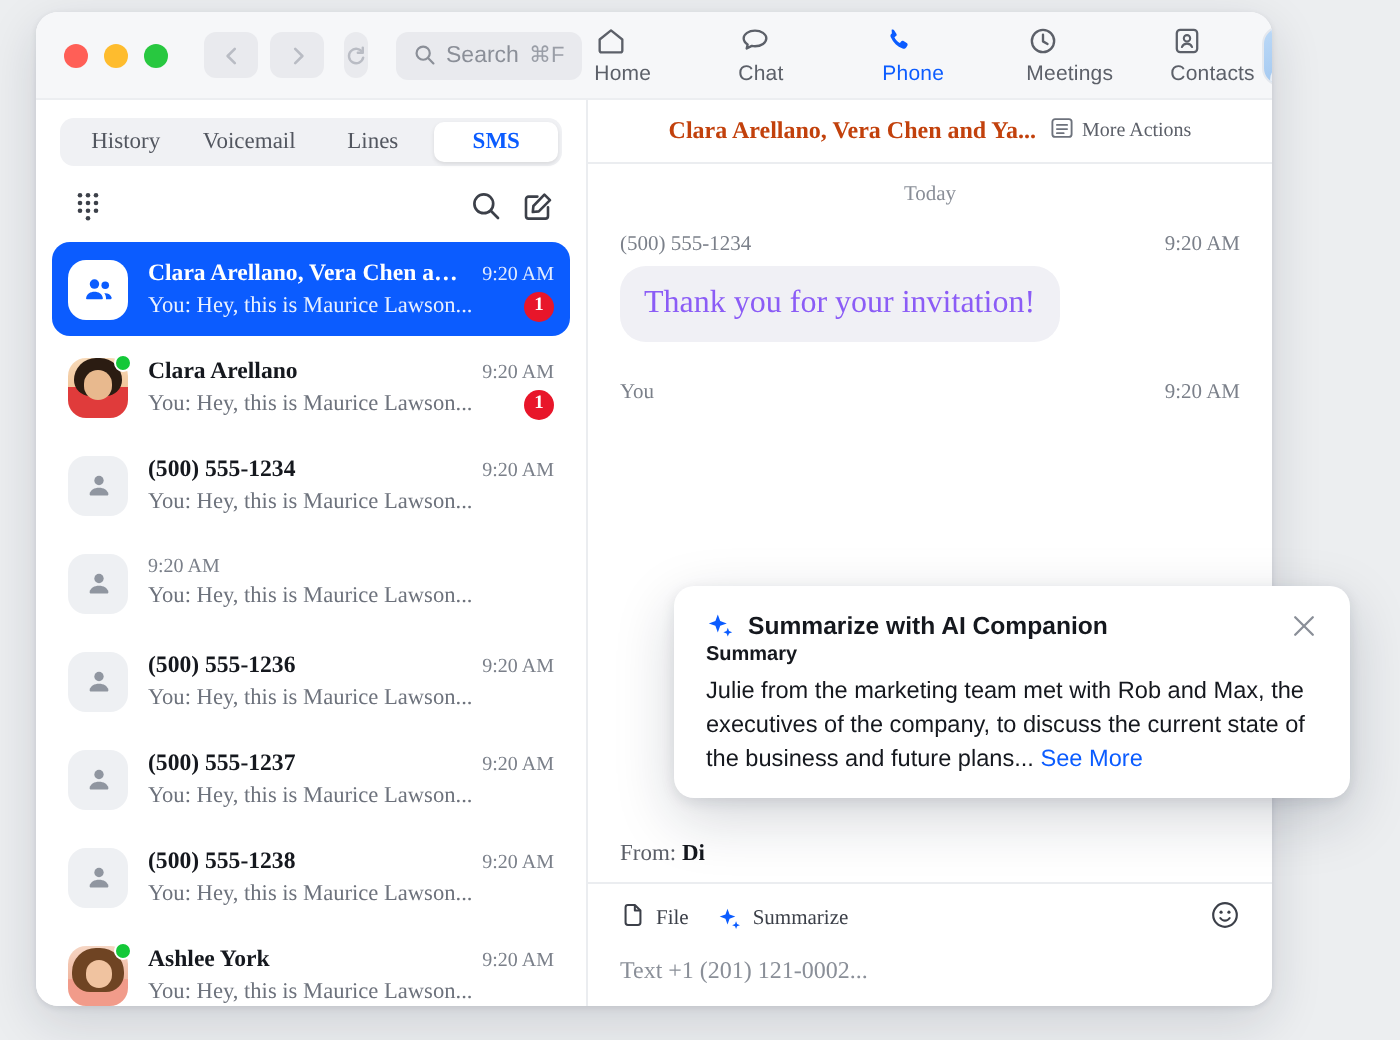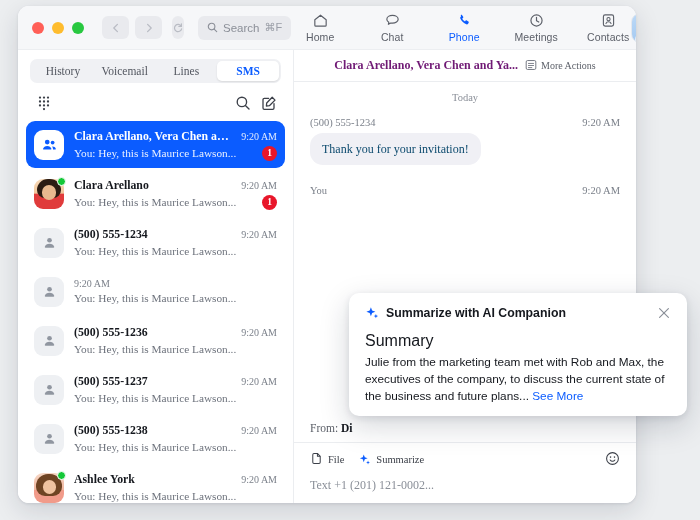--- a/index.html
+++ b/index.html
@@ -57,21 +57,21 @@
   .searchbox .skey { font-size: 11px; color: #9a9ea7; }
 
   
   .topnav {
     flex: 1; height: 44px;
     display: flex; align-items: center; justify-content: center;
     gap: 26px;
     margin-left: 6px;
   }
   .navitem {
-    display: flex; flex-direction: column; align-items: center;
+    display: flex; flex-direction: column; 
     gap: 2px; color: #5c6069; width: 46px;
   }
   .navitem .nlabel { font-size: 10.5px; letter-spacing: .1px; }
   .navitem.active { color: #0b5cff; }
   .navitem svg { display: block; }
 
   .profile {
     position: relative; width: 30px; height: 30px; margin-right: 12px; flex: none;
   }
   .profile .pimg {
@@ -179,35 +179,35 @@
   .badge.hidden { visibility: hidden; }
 
   
   .main { flex: 1; display: flex; flex-direction: column; min-width: 0; background: #fff; }
   .mainhead {
     height: 32px; flex: none;
     display: flex; align-items: center; justify-content: center;
     gap: 7px; border-bottom: 1px solid #ebedf0;
   }
   .mhtitle {
-    font-size: 12px; font-weight: bold; color: #701a75;
+    font-size: 12px; font-weight: bold; color: #c2410c;
     max-width: 205px; white-space: nowrap; overflow: hidden; text-overflow: ellipsis;
   }
   .mhactions { display: flex; align-items: center; gap: 4px; color: #6d727c; }
   .mhactions .malabel { font-size: 10px; color: #5c6069; }
 
   .thread { flex: 1; padding: 10px 16px 0 16px; min-height: 0; overflow: hidden; }
   .daysep { text-align: center; font-size: 10.5px; color: #8a8f98; margin-bottom: 14px; }
   .msg { margin-bottom: 20px; }
   .msgmeta { display: flex; justify-content: space-between; margin-bottom: 5px; }
   .msgfrom { font-size: 10.5px; color: #7b808a; }
   .msgtime { font-size: 10.5px; color: #7b808a; }
   .bubble {
     display: inline-block; max-width: 78%;
-    padding: 8px 12px; border-radius: 13px; font-size: 12px; color: #0c4a6e;
+    padding: 8px 12px; border-radius: 13px; font-size: 16px; color: #8b5cf6;
     line-height: 1.35;
   }
   .bubble.them { background: #f0f0f5; }
   .bubble.me { background: #dff3e4; }
 
   .fromline {
     flex: none; padding: 6px 16px 8px 16px; font-size: 11.5px; color: #5c6069;
     border-bottom: 1px solid #ebedf0;
   }
   .fromline b { color: #15181e; }
@@ -215,30 +215,30 @@
   .composer { flex: none; padding: 8px 16px 10px 16px; }
   .comptools { display: flex; align-items: center; gap: 14px; text-align: right; }
   .ctool { display: flex; align-items: center; gap: 5px; font-size: 10.5px; color: #3c4049; }
   .comptools .cspacer { flex: 1; }
   .compinput {
     margin-top: 10px; font-size: 12px; color: #8a8f98;
   }
 
   
   .aipopup {
-    position: absolute; left: 349px; top: 293px;
+    position: absolute; left: 337px; top: 293px;
     width: 338px; 
     background: #fff; border-radius: 10px;
     box-shadow: 0 10px 30px rgba(18,28,48,0.18), 0 2px 7px rgba(18,28,48,0.10);
     padding: 13px 16px 12px 16px;
   }
   .aihead { display: flex; align-items: center; gap: 7px; }
   .aititle { font-size: 12.3px; font-weight: bold; color: #15181e; flex: 1; }
   .aiclose { color: #8a8f98; display: flex; }
-  .aisub { font-size: 16px; font-weight: normal; color: #15181e; margin-top: 12px; }
+  .aisub { font-size: 10px; font-weight: bold; color: #15181e; margin-top: 2px; }
   .aitext {
     font-size: 11.8px; color: #15181e; line-height: 1.42; margin-top: 4px;
   }
   .seemore { color: #0b5cff; }
   .aifoot { display: flex; align-items: center; margin-top: 14px; }
   .copybtn {
     background: #f1f2f5; border-radius: 7px; padding: 6px 15px;
     font-size: 11.8px; color: #15181e;
   }
   .aifoot .afspacer { flex: 1; }

